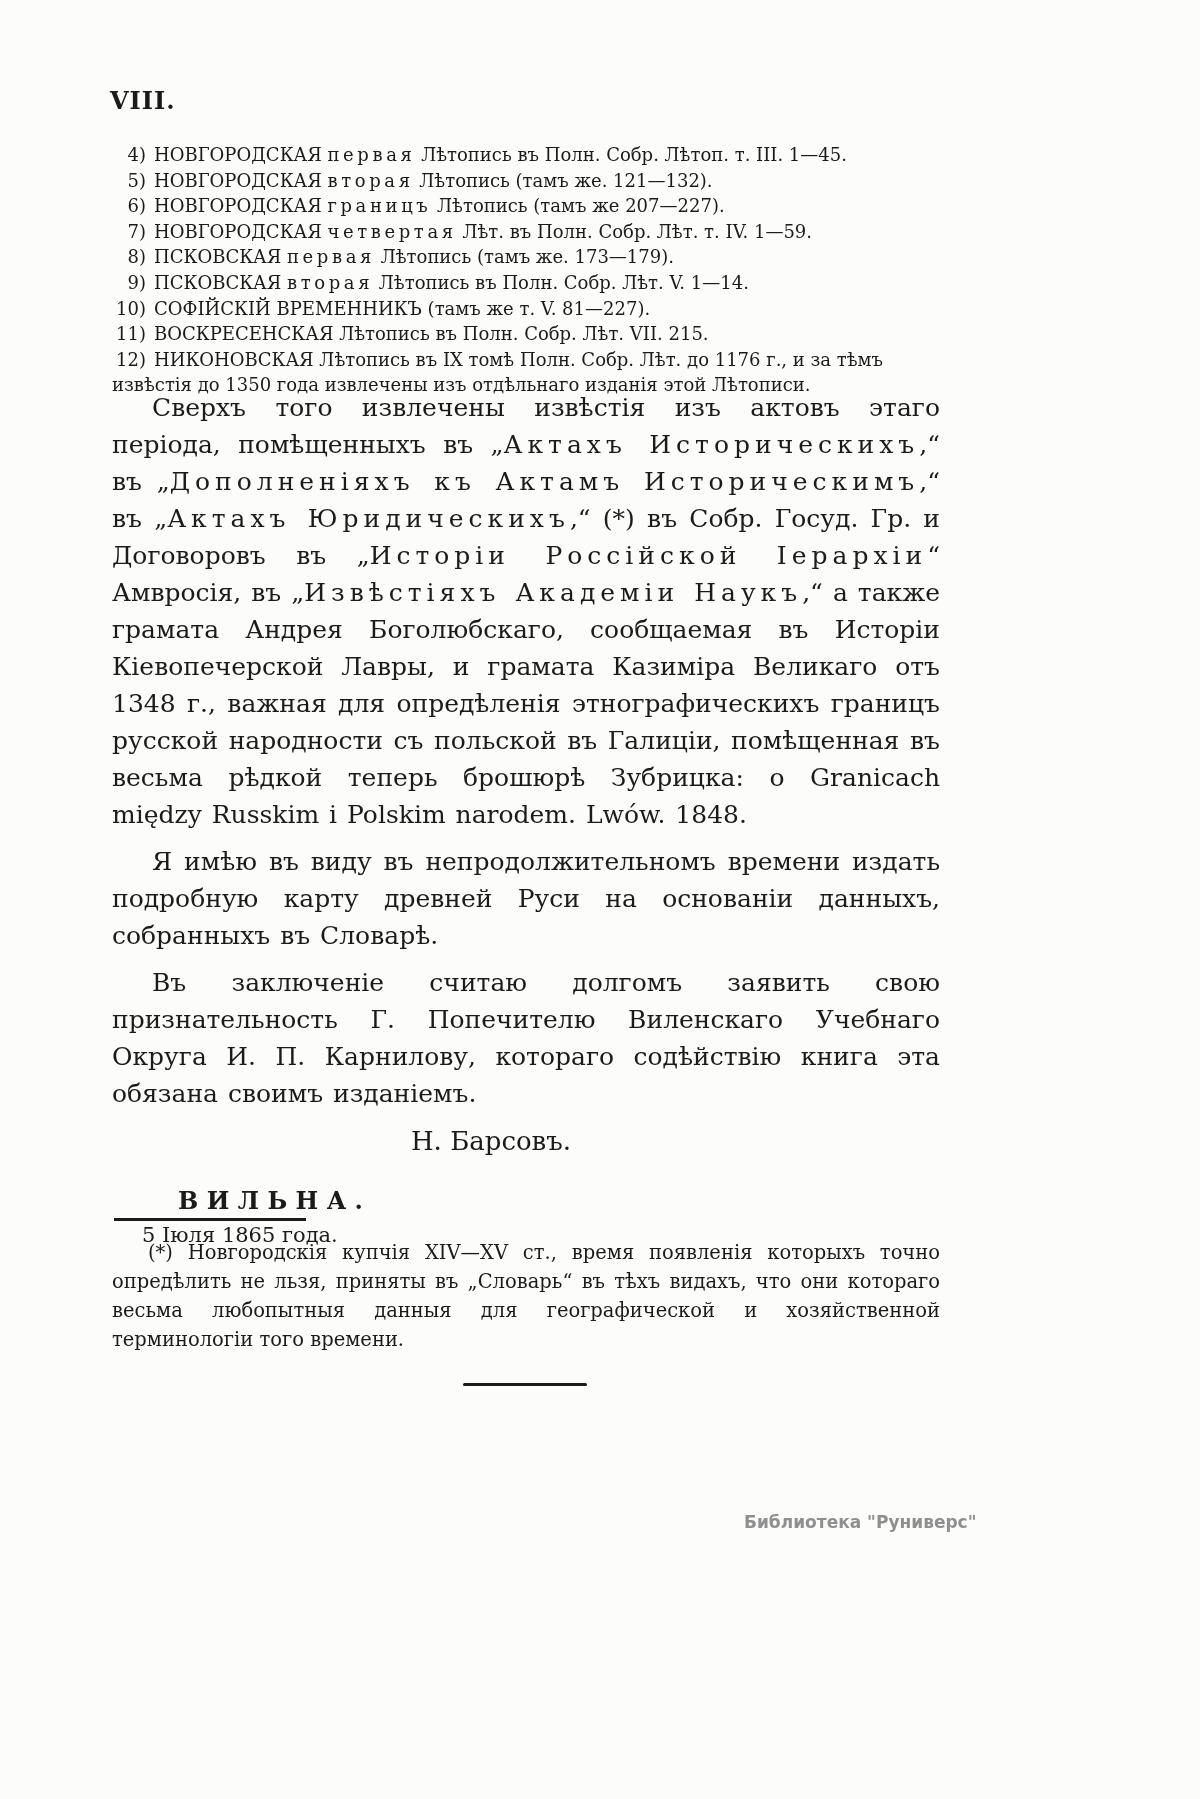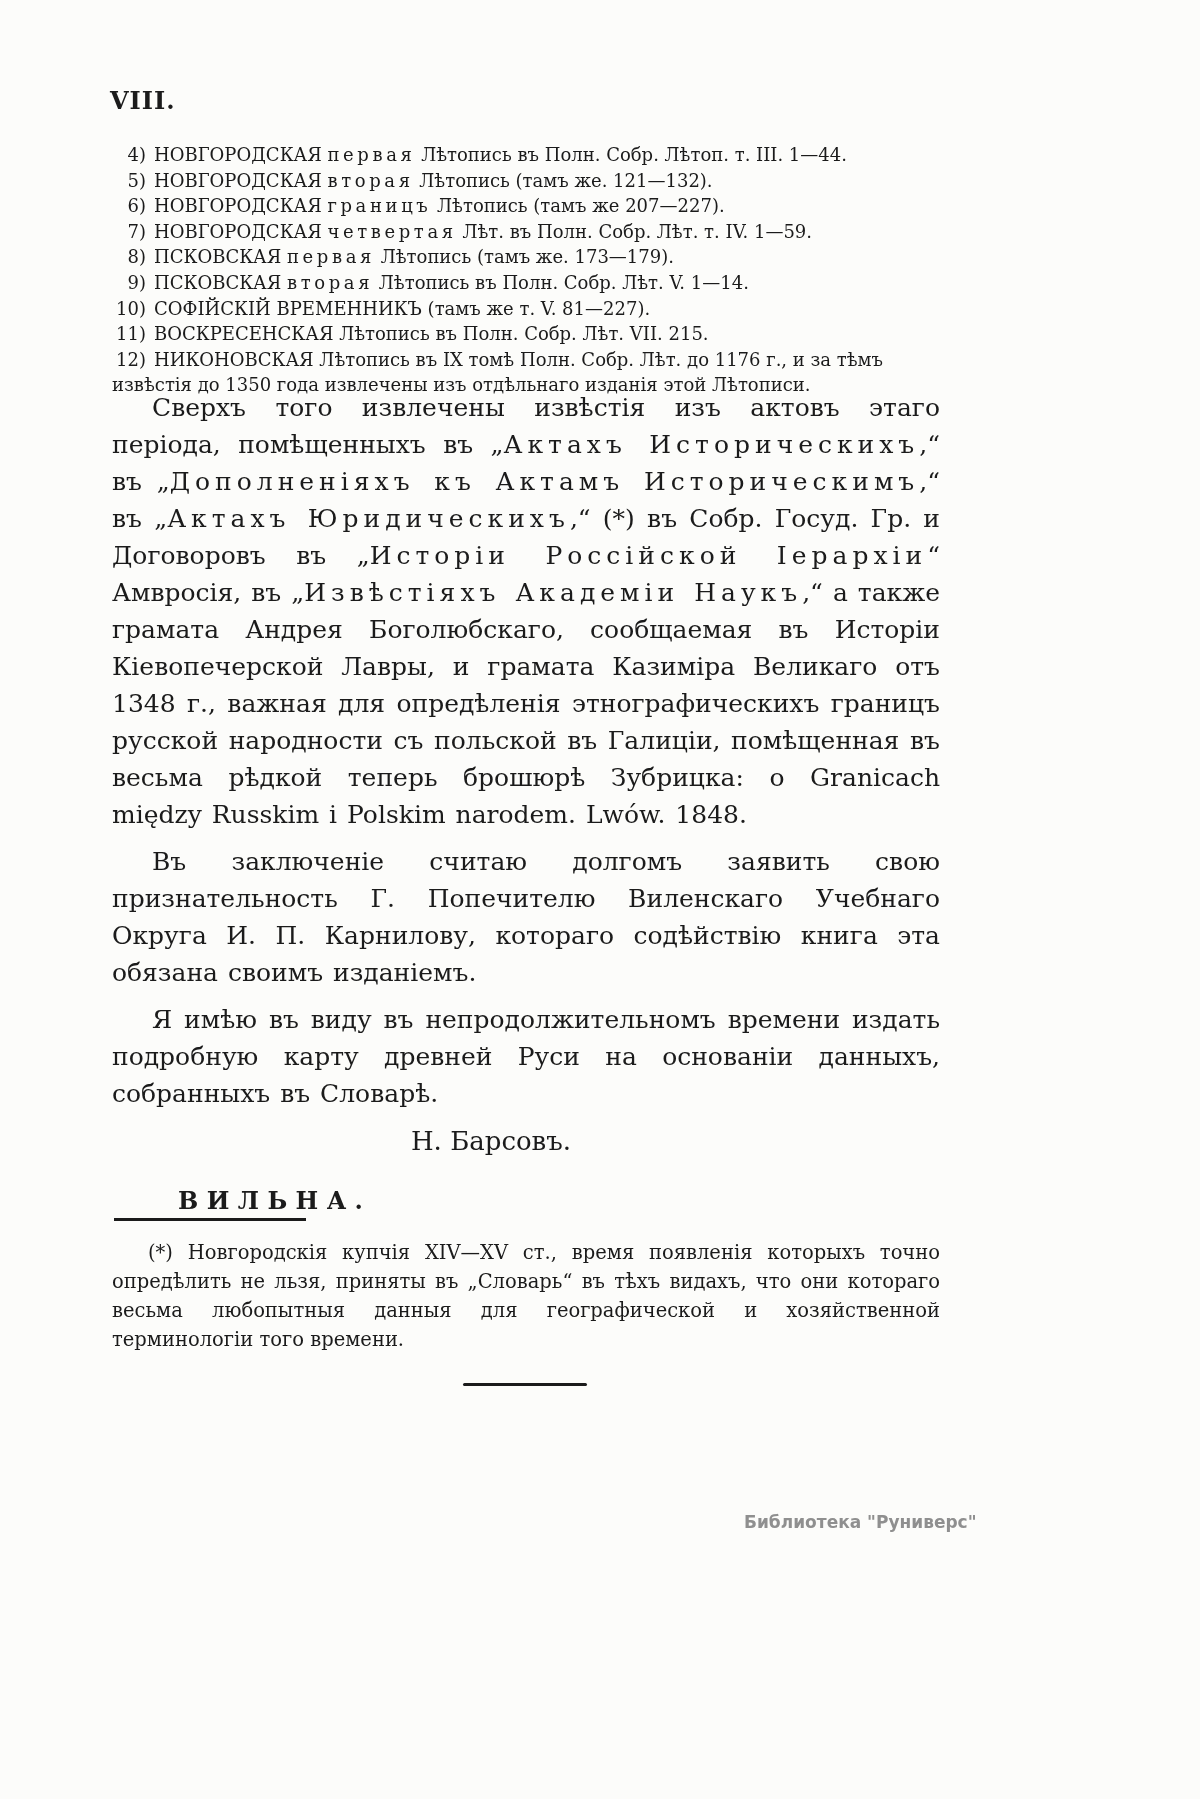--- a/index.html
+++ b/index.html
@@ -110,40 +110,41 @@
   }
 </style>
 </head>
 <body>
 
 <div class="page">
 
   <div class="page-number">VIII.</div>
 
   <ul class="source-list">
-    <li class="src-item"><span class="num">4)</span><span>НОВГОРОДСКАЯ </span><span class="sp">первая</span><span> Лѣтопись въ Полн. Собр. Лѣтоп. т. III. 1—44.</span></li>
+    <li class="src-item"><span class="num">4)</span><span>НОВГОРОДСКАЯ </span><span class="sp">первая</span><span> Лѣтопись въ Полн. Собр. Лѣтоп. т. III. 1—45.</span></li>
     <li class="src-item"><span class="num">5)</span><span>НОВГОРОДСКАЯ </span><span class="sp">вторая</span><span> Лѣтопись (тамъ же. 121—132).</span></li>
     <li class="src-item"><span class="num">6)</span><span>НОВГОРОДСКАЯ </span><span class="sp">границъ</span><span> Лѣтопись (тамъ же 207—227).</span></li>
     <li class="src-item"><span class="num">7)</span><span>НОВГОРОДСКАЯ </span><span class="sp">четвертая</span><span> Лѣт. въ Полн. Собр. Лѣт. т. IV. 1—59.</span></li>
     <li class="src-item"><span class="num">8)</span><span>ПСКОВСКАЯ </span><span class="sp">первая</span><span> Лѣтопись (тамъ же. 173—179).</span></li>
     <li class="src-item"><span class="num">9)</span><span>ПСКОВСКАЯ </span><span class="sp">вторая</span><span> Лѣтопись въ Полн. Собр. Лѣт. V. 1—14.</span></li>
     <li class="src-item"><span class="num">10)</span><span>СОФІЙСКІЙ ВРЕМЕННИКЪ (тамъ же т. V. 81—227).</span><span class="sp"></span><span></span></li>
     <li class="src-item"><span class="num">11)</span><span>ВОСКРЕСЕНСКАЯ Лѣтопись въ Полн. Собр. Лѣт. VII. 215.</span><span class="sp"></span><span></span></li>
     <li class="src-item"><span class="num">12)</span><span>НИКОНОВСКАЯ Лѣтопись въ IX томѣ Полн. Собр. Лѣт. до 1176 г., и за тѣмъ извѣстія до 1350 года извлечены изъ отдѣльнаго изданія этой Лѣтописи.</span><span class="sp"></span><span></span></li>
   </ul>
 
   <div class="body-block">
     <p class="body-para"><span>Сверхъ того извлечены извѣстія изъ актовъ этаго періода, помѣщенныхъ въ „</span><span class="sp">Актахъ Историческихъ</span><span>,“ въ „</span><span class="sp">Дополненіяхъ къ Актамъ Историческимъ</span><span>,“ въ „</span><span class="sp">Актахъ Юридическихъ</span><span>,“ (*) въ Собр. Госуд. Гр. и Договоровъ въ „</span><span class="sp">Исторіи Россійской Іерархіи</span><span>“ Амвросія, въ „</span><span class="sp">Извѣстіяхъ Академіи Наукъ</span><span>,“ а также грамата Андрея Боголюбскаго, сообщаемая въ Исторіи Кіевопечерской Лавры, и грамата Казиміра Великаго отъ 1348 г., важная для опредѣленія этнографическихъ границъ русской народности съ польской въ Галиціи, помѣщенная въ весьма рѣдкой теперь брошюрѣ Зубрицка: о Granicach między Russkim i Polskim narodem. Lwów. 1848.</span></p>
 
+    <p class="body-para">Я имѣю въ виду въ непродолжительномъ времени издать подробную карту древней Руси на основаніи данныхъ, собранныхъ въ Словарѣ.</p>
+
     <p class="body-para">Въ заключеніе считаю долгомъ заявить свою признательность Г. Попечителю Виленскаго Учебнаго Округа И. П. Карнилову, котораго содѣйствію книга эта обязана своимъ изданіемъ.</p>
-
-    <p class="body-para">Я имѣю въ виду въ непродолжительномъ времени издать подробную карту древней Руси на основаніи данныхъ, собранныхъ въ Словарѣ.</p>
 
     <div class="signature">Н. Барсовъ.</div>
     <div class="place">ВИЛЬНА.</div>
+    <div class="date">5 Іюля 1865 года.</div>
   </div>
 
   <div class="footnote-rule"></div>
 
   <p class="footnote">(*) Новгородскія купчія XIV—XV ст., время появленія которыхъ точно опредѣлить не льзя, приняты въ „Словарь“ въ тѣхъ видахъ, что они котораго весьма любопытныя данныя для географической и хозяйственной терминологіи  того времени.</p>
 
   <div class="decorative-divider"></div>
 
   <div class="watermark">Библиотека "Руниверс"</div>
 

